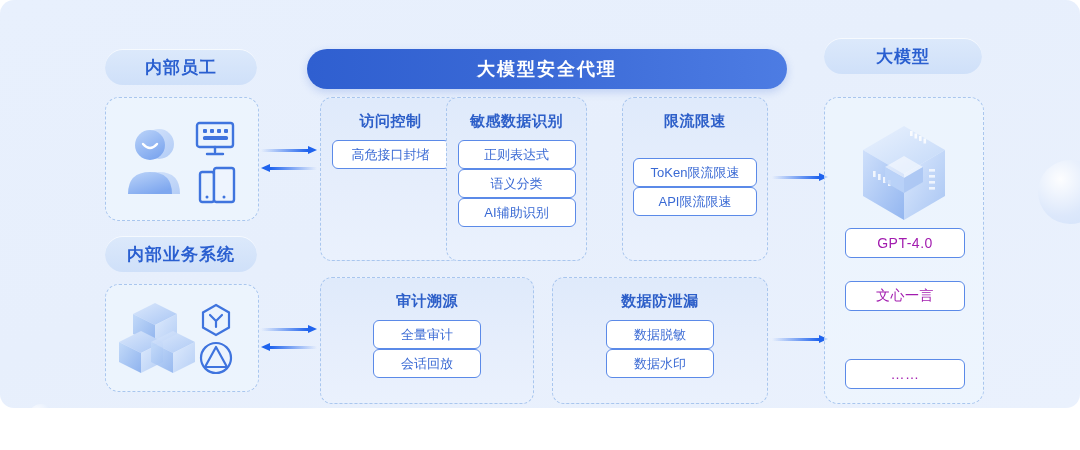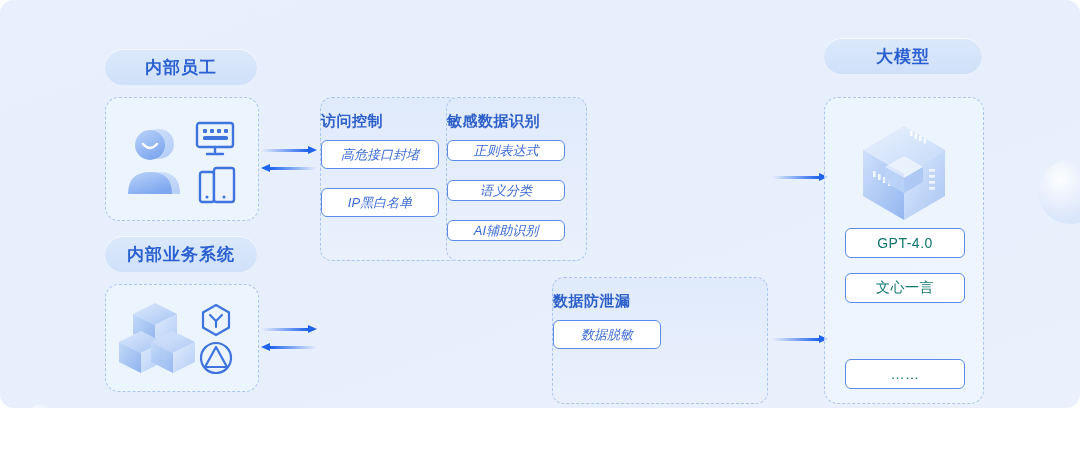--- a/index.html
+++ b/index.html
@@ -46,39 +46,39 @@
     color:#ffffff;font-size:18px;font-weight:bold;letter-spacing:2px;
     display:flex;align-items:center;justify-content:center;
     box-shadow:0 3px 8px rgba(47,95,208,.22);
   }
   
   .group{
     position:absolute;
     border:1.3px dashed #a9c6ee;
     border-radius:12px;
     background:linear-gradient(180deg,#dfeafb 0%,#e6eefc 55%,#eaf1fd 100%);
-    display:flex;flex-direction:column;
+    display:flex;flex-direction:column;align-items:center;
   }
   .group .g-title{
     font-size:15px;font-weight:bold;color:#2d5fc9;letter-spacing:.5px;
     margin-top:14px;margin-bottom:9px;
   }
   .chip{
-    width:106px;height:27px;margin-bottom:19px;
+    width:106px;height:27px;margin-bottom:0;
     border:1.2px solid #5b8ae8;border-radius:6px;background:#ffffff;
     display:flex;align-items:center;justify-content:center;
-    font-size:13px;color:#3a6ad4;white-space:nowrap;font-style:italic;
+    font-size:13px;color:#3a6ad4;white-space:nowrap;
   }
   .chip.wide{width:116px;}
   
   .mchip{
     position:absolute;left:845px;width:118px;height:28px;
     border:1.2px solid #5b8ae8;border-radius:6px;background:#ffffff;
     display:flex;align-items:center;justify-content:center;
-    font-size:14px;color:#0f766e;letter-spacing:.5px;
+    font-size:14px;color:#a21caf;letter-spacing:.5px;
   }
   
   .arrow{position:absolute;height:8px;}
   .arrow .shaft{position:absolute;left:0;top:2.5px;height:3px;width:calc(100% - 9px);}
   .arrow .head{position:absolute;top:0;right:0;width:0;height:0;
     border-top:4.5px solid transparent;border-bottom:4.5px solid transparent;
     border-left:9px solid #1f63ee;}
   .arrow.r .shaft{background:linear-gradient(90deg,rgba(31,99,238,0) 0%,rgba(31,99,238,.55) 55%,#1f63ee 100%);}
   .arrow.l .shaft{left:9px;background:linear-gradient(270deg,rgba(31,99,238,0) 0%,rgba(31,99,238,.55) 55%,#1f63ee 100%);}
   .arrow.l .head{right:auto;left:0;border-left:none;
@@ -184,39 +184,51 @@
 
   <div class="arrow r" style="left:261px;top:325px;width:56px;">
     <div class="shaft"></div>
       <div class="head"></div>
   </div>
   <div class="arrow l" style="left:261px;top:343px;width:56px;">
     <div class="shaft"></div>
       <div class="head"></div>
   </div>
 
+  <div class="banner">大模型安全代理</div>
 
   <div class="group" style="left:320px;top:97px;width:139px;height:162px;">
     <div class="g-title">访问控制</div>
     <div class="chip wide">高危接口封堵</div>
-    <div class="chip wide">IP黑白名单</div>
   </div>
 
   <div class="group" style="left:446px;top:97px;width:139px;height:162px;">
     <div class="g-title">敏感数据识别</div>
     <div class="chip wide">正则表达式</div>
     <div class="chip wide">语义分类</div>
     <div class="chip wide">AI辅助识别</div>
   </div>
 
-
+  <div class="group" style="left:622px;top:97px;width:144px;height:162px;">
+    <div class="g-title">限流限速</div>
+    <div style="height:18px;"></div>
+    <div class="chip" style="width:122px;">ToKen限流限速</div>
+    <div class="chip" style="width:122px;">API限流限速</div>
+  </div>
+
+  <div class="group" style="left:320px;top:277px;width:212px;height:125px;">
+    <div class="g-title">审计溯源</div>
+    <div class="chip">全量审计</div>
+    <div class="chip">会话回放</div>
+  </div>
 
   <div class="group" style="left:552px;top:277px;width:214px;height:125px;">
     <div class="g-title">数据防泄漏</div>
     <div class="chip">数据脱敏</div>
+    <div class="chip">数据水印</div>
   </div>
 
   <div class="arrow r" style="left:772px;top:173px;width:56px;">
     <div class="shaft"></div>
       <div class="head"></div>
   </div>
   <div class="arrow r" style="left:772px;top:335px;width:56px;">
     <div class="shaft"></div>
       <div class="head"></div>
   </div>
@@ -265,16 +277,16 @@
       </g>
       <path d="M47 33 L66 44 L47 55 L28 44 Z" fill="#ffffff" opacity=".55"></path>
       <path d="M28 44 L47 55 L47 70 L28 59 Z" fill="#bcd4f8" opacity=".85"></path>
       <path d="M66 44 L66 59 L47 70 L47 55 Z" fill="#a6c3f2" opacity=".8"></path>
     </svg>
 
     <div style="position:absolute;left:0;top:0;"></div>
   </div>
 
   <div class="mchip" style="top:228px;">GPT-4.0</div>
-  <div class="mchip" style="top:273px;">文心一言</div>
+  <div class="mchip" style="top:281px;">文心一言</div>
   <div class="mchip" style="top:359px;">……</div>
 
 </div>
 
 </body></html>

